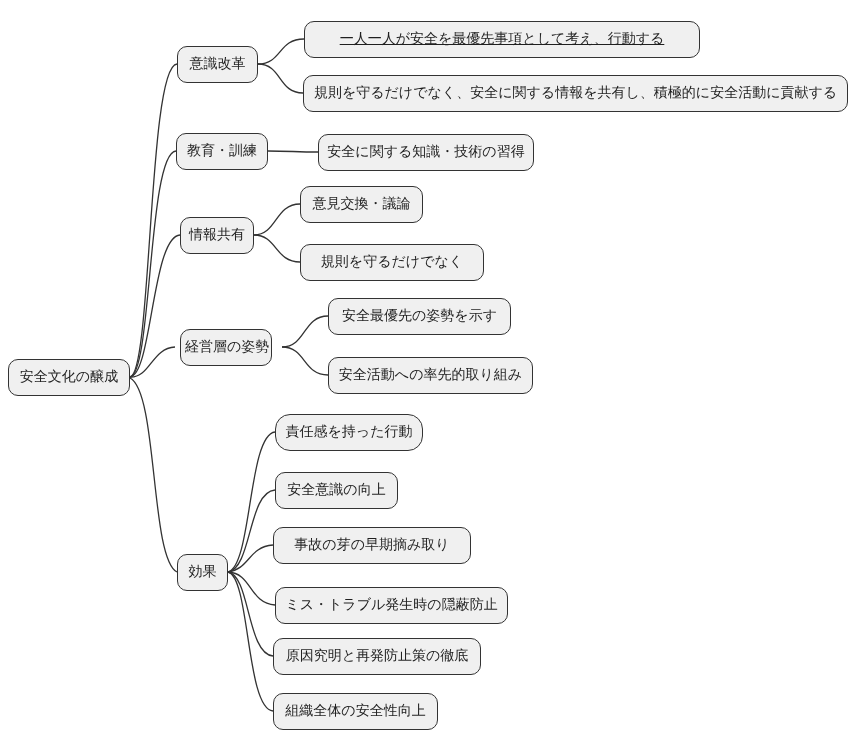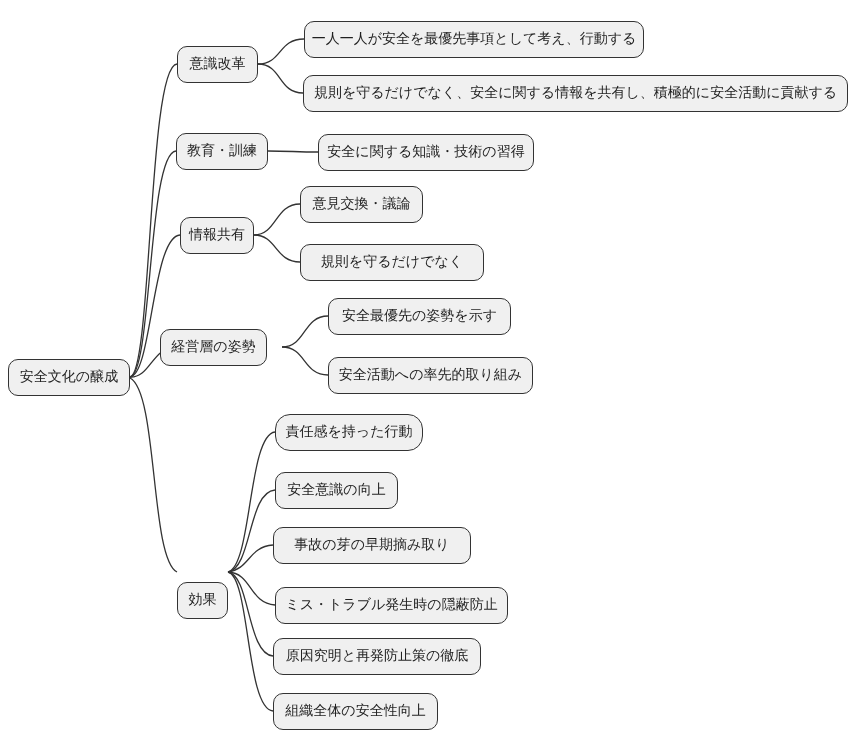--- a/index.html
+++ b/index.html
@@ -73,24 +73,24 @@
     <path d="M228,572 C252,573 249,603 275,605"></path>
     <path d="M228,572 C250,575 247,654 273,656"></path>
     <path d="M228,572 C250,577 246,709 273,711"></path>
   </svg>
 
   <div class="node" style="left:8px; top:359px; width:122px;">安全文化の醸成</div>
 
   <div class="node" style="left:177px; top:46px; width:81px;">意識改革</div>
   <div class="node" style="left:176px; top:133px; width:92px;">教育・訓練</div>
   <div class="node" style="left:180px; top:217px; width:74px;">情報共有</div>
-  <div class="node" style="left:160px; top:329px; width:107px;">経営層の姿勢</div>
-  <div class="node" style="left:177px; top:554px; width:51px;margin-top:28px;">効果</div>
+  <div class="node" style="left:180px; top:329px; width:92px;">経営層の姿勢</div>
+  <div class="node" style="left:177px; top:554px; width:51px;">効果</div>
 
-  <div class="node" style="left:304px; top:21px; width:340px;">一人一人が安全を最優先事項として考え、行動する</div>
+  <div class="node" style="left:304px; top:21px; width:396px;text-decoration:underline;">一人一人が安全を最優先事項として考え、行動する</div>
   <div class="node" style="left:303px; top:75px; width:545px;">規則を守るだけでなく、安全に関する情報を共有し、積極的に安全活動に貢献する</div>
 
   <div class="node" style="left:318px; top:134px; width:216px;">安全に関する知識・技術の習得</div>
 
   <div class="node" style="left:300px; top:186px; width:123px;">意見交換・議論</div>
   <div class="node" style="left:300px; top:244px; width:184px;">規則を守るだけでなく</div>
 
   <div class="node" style="left:328px; top:298px; width:183px;">安全最優先の姿勢を示す</div>
   <div class="node" style="left:328px; top:357px; width:205px;">安全活動への率先的取り組み</div>
 

